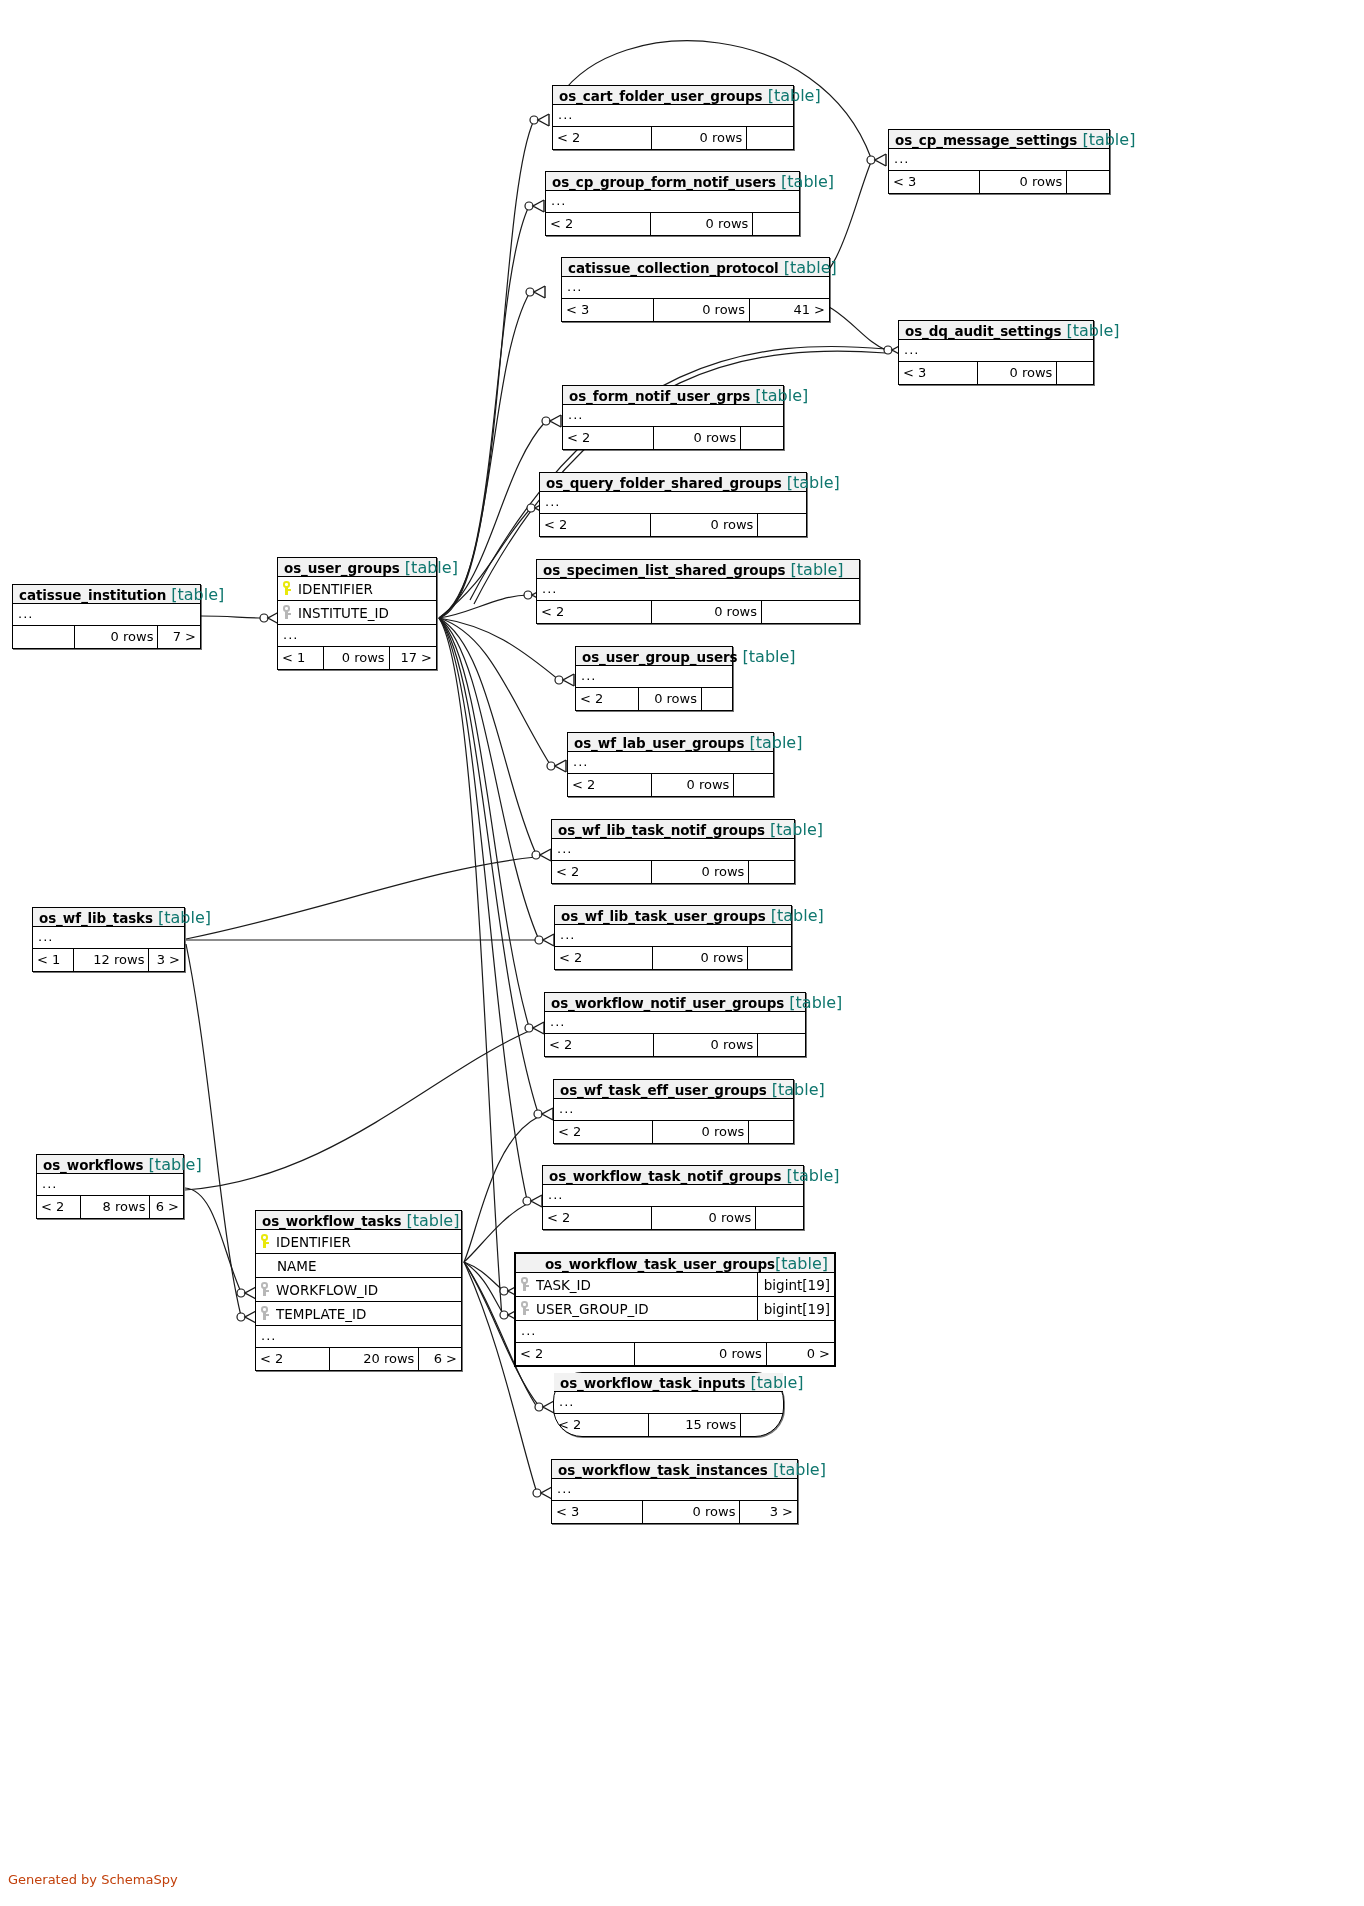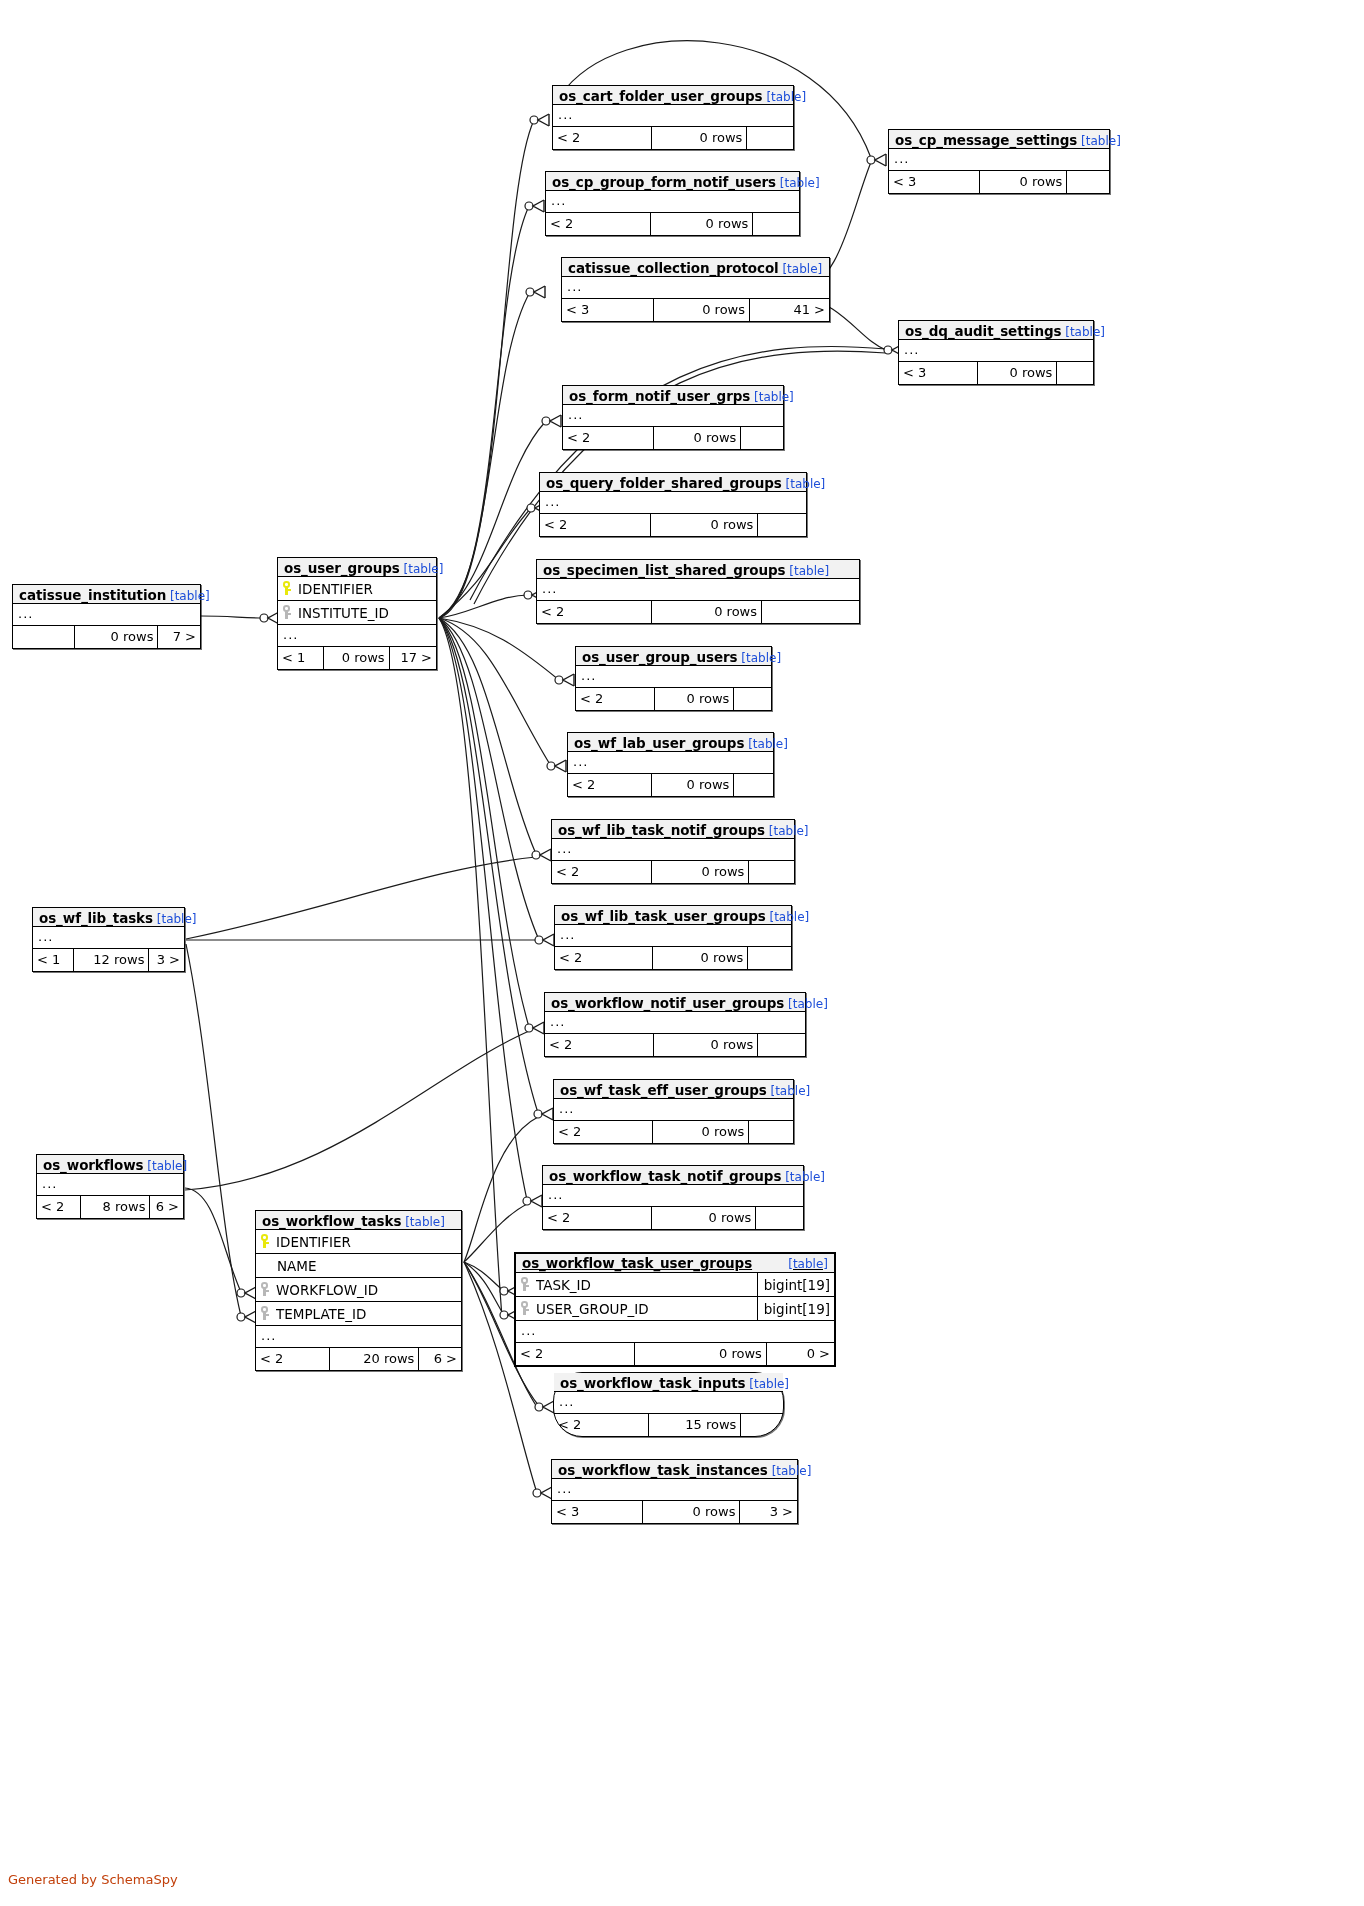--- a/index.html
+++ b/index.html
@@ -7,22 +7,22 @@
   #canvas{position:relative;width:1364px;height:1906px;background:#fff;overflow:hidden;}
   #wires{position:absolute;left:0;top:0;width:1364px;height:1906px;pointer-events:none;}
 
   .tbl{position:absolute;background:#ffffff;border:1px solid #000;box-sizing:border-box;
        box-shadow:1px 1px 0 rgba(0,0,0,.55);}
   .tbl.focus{border:2.5px solid #000;box-shadow:none;}
 
   .thead{background:#f2f2f2;border-bottom:1px solid #000;padding:2px 6px 3px 6px;
          white-space:nowrap;line-height:15px;height:19px;box-sizing:border-box;}
   .tname{font-weight:bold;font-size:13.5px;color:#000;letter-spacing:-.1px;}
-  .ttag{font-size:12px;color:#1d4ed8;font-weight:normal;}
-  .thead.split{display:flex;align-items:baseline;justify-content:space-between;text-decoration:underline;}
+  .ttag{font-size:16px;color:#0f766e;font-weight:normal;}
+  .thead.split{display:flex;align-items:baseline;justify-content:flex-end;}
 
   .col{display:flex;align-items:center;gap:5px;border-bottom:1px solid #000;
        height:24px;box-sizing:border-box;padding:0 4px;font-size:13.5px;color:#000;}
   .col .cname{flex:1;white-space:nowrap;overflow:hidden;}
   .col .ctype{font-size:13.5px;padding-left:6px;border-left:1px solid #000;
        margin-left:auto;height:24px;line-height:24px;box-sizing:border-box;}
   .col.nokey .cname{padding-left:17px;}
 
   .dots{border-bottom:1px solid #000;height:22px;line-height:16px;box-sizing:border-box;
         padding:2px 5px;font-size:13px;color:#000;letter-spacing:1px;}
@@ -294,21 +294,21 @@
       </div>
       <div class="tbl" style="left: 536px; top: 559px; width: 324px;">
         <div class="thead"><span class="tname">os_specimen_list_shared_groups</span><span class="ttag"> [table]</span></div>
         <div class="dots">...</div>
         <div class="foot">
           <div class="f f1" style="width: 115px;">&lt; 2</div>
           <div class="f f2" style="width: 110px;">0 rows</div>
           <div class="f f3" style="width: 50px; flex: 1 1 auto;"></div>
         </div>
       </div>
-      <div class="tbl" style="left: 575px; top: 646px; width: 197px;">
+      <div class="tbl" style="left: 575px; top: 646px; width: 158px;">
         <div class="thead"><span class="tname">os_user_group_users</span><span class="ttag"> [table]</span></div>
         <div class="dots">...</div>
         <div class="foot">
           <div class="f f1" style="width: 80px;">&lt; 2</div>
           <div class="f f2" style="width: 80px;">0 rows</div>
           <div class="f f3" style="width: 37px; flex: 1 1 auto;"></div>
         </div>
       </div>
       <div class="tbl" style="left: 567px; top: 732px; width: 207px;">
         <div class="thead"><span class="tname">os_wf_lab_user_groups</span><span class="ttag"> [table]</span></div>

